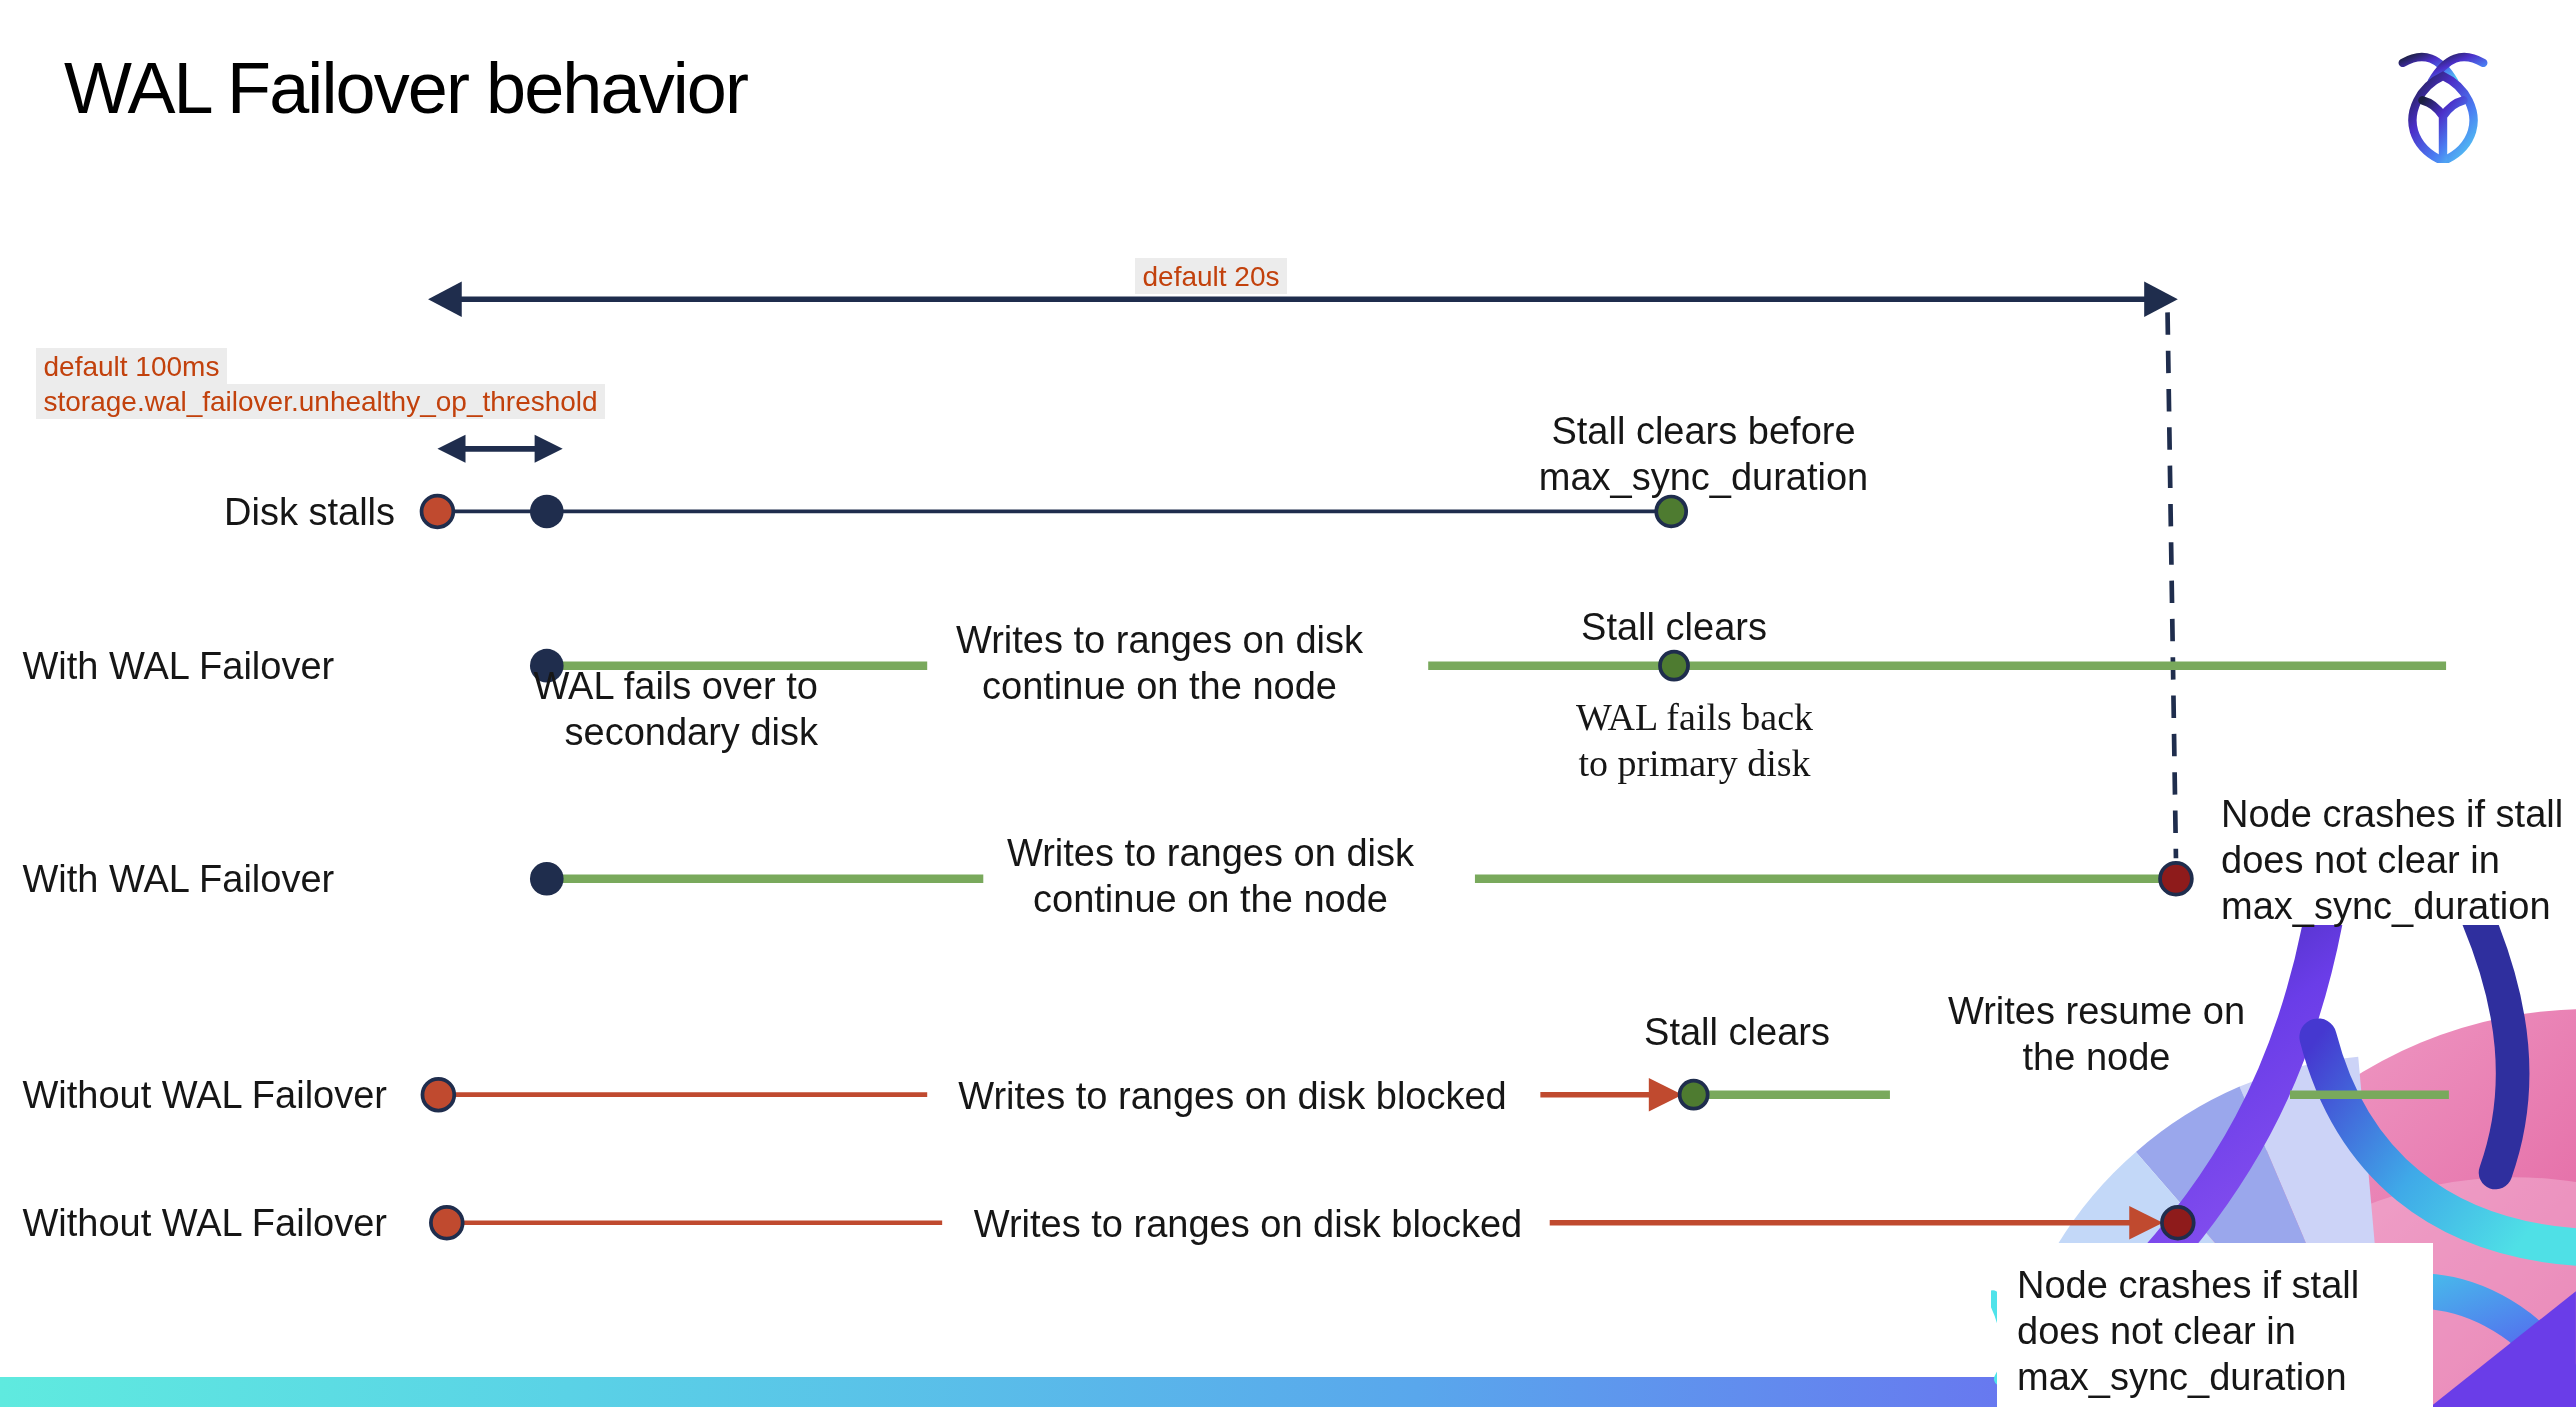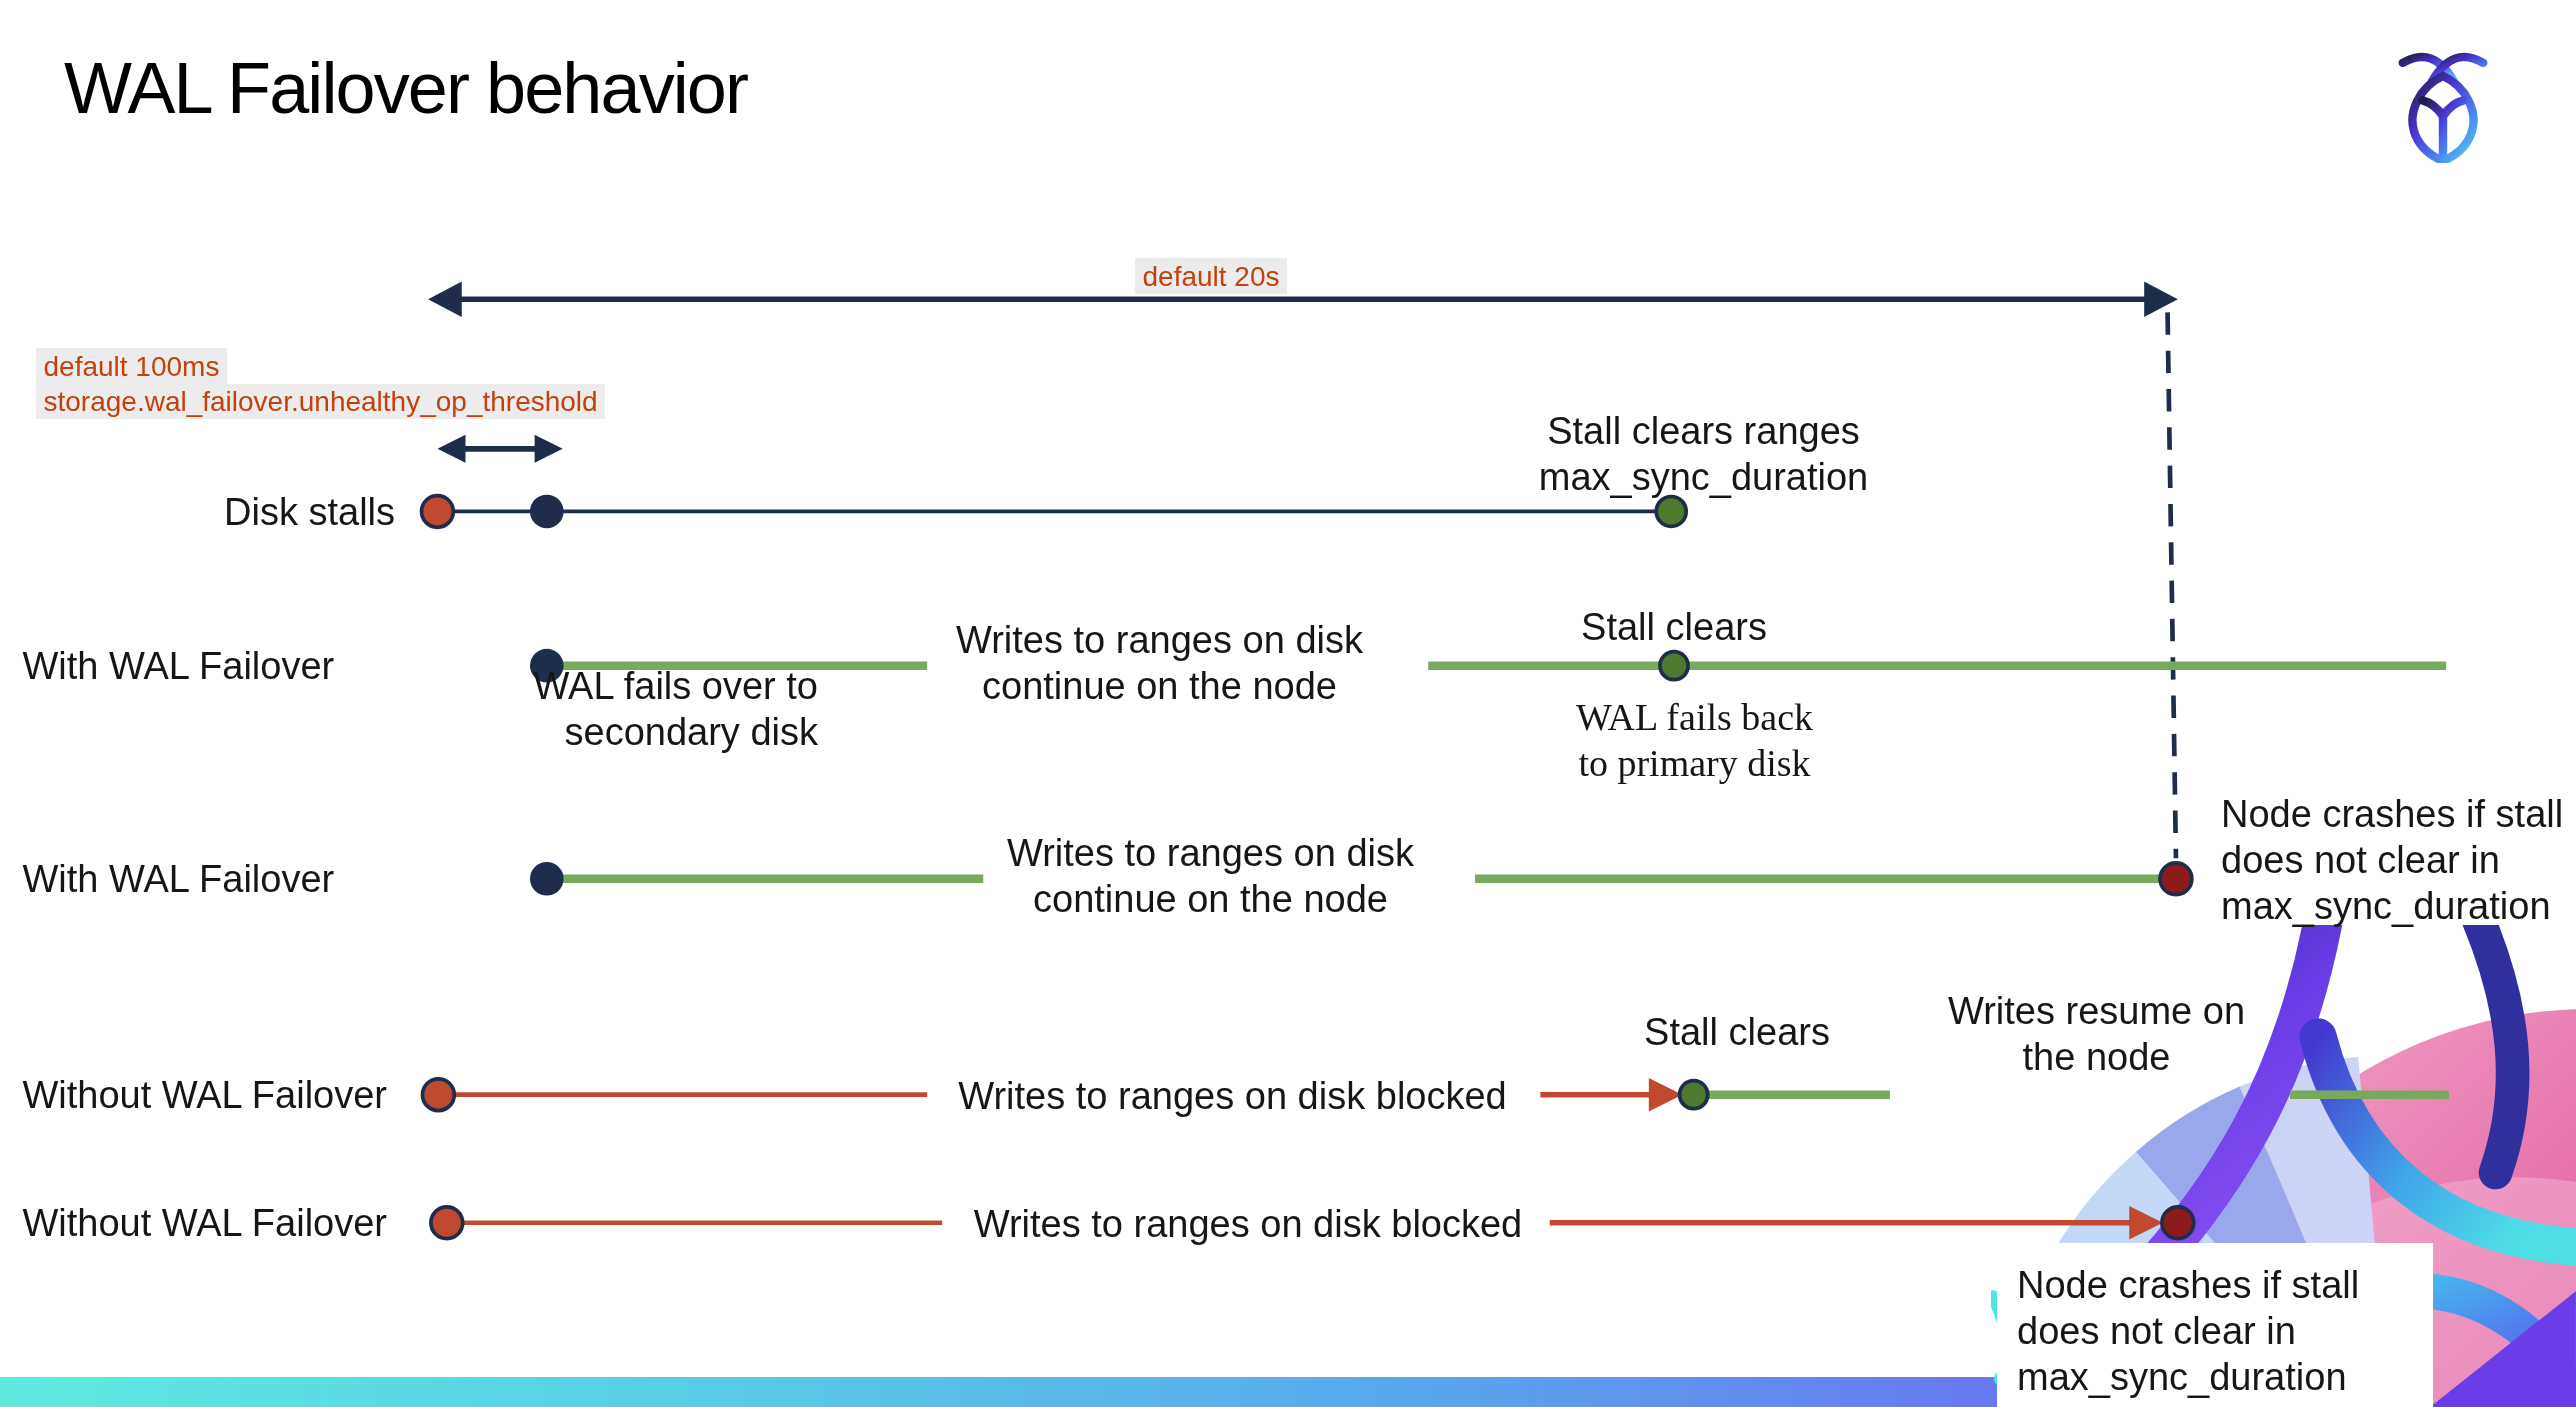--- a/index.html
+++ b/index.html
@@ -189,21 +189,21 @@
   <span class="code-line">default 100ms</span>
   <span class="code-line">storage.wal_failover.unhealthy_op_threshold</span>
 </div>
 
 <div class="abs layer-text row-label" style="left:224px;top:490px;">Disk stalls</div>
 <div class="abs layer-text row-label" style="left:22.4px;top:644px;">With WAL Failover</div>
 <div class="abs layer-text row-label" style="left:22.4px;top:857px;">With WAL Failover</div>
 <div class="abs layer-text row-label" style="left:22.4px;top:1073px;">Without WAL Failover</div>
 <div class="abs layer-text row-label" style="left:22.4px;top:1201px;">Without WAL Failover</div>
 
-<div class="abs layer-text ann ctr" style="left:1507px;top:408px;width:393px;">Stall clears ranges
+<div class="abs layer-text ann ctr" style="left:1507px;top:408px;width:393px;">Stall clears before
 max_sync_duration</div>
 <div class="abs layer-text ann ctr" style="left:949px;top:617px;width:421px;">Writes to ranges on disk
 continue on the node</div>
 <div class="abs layer-text ann ctr" style="left:1534px;top:604px;width:280px;">Stall clears</div>
 <div class="abs layer-text ann ctr" style="left:435px;top:663px;width:383px;text-align:right;">WAL fails over to
 secondary disk</div>
 <div class="abs layer-text ann ctr" style="left:1503px;top:694px;width:383px;font-family:Liberation Serif, serif;">WAL fails  back
 to primary disk</div>
 <div class="abs layer-text ann ctr" style="left:1000px;top:830px;width:421px;">Writes to ranges on disk
 continue on the node</div>

